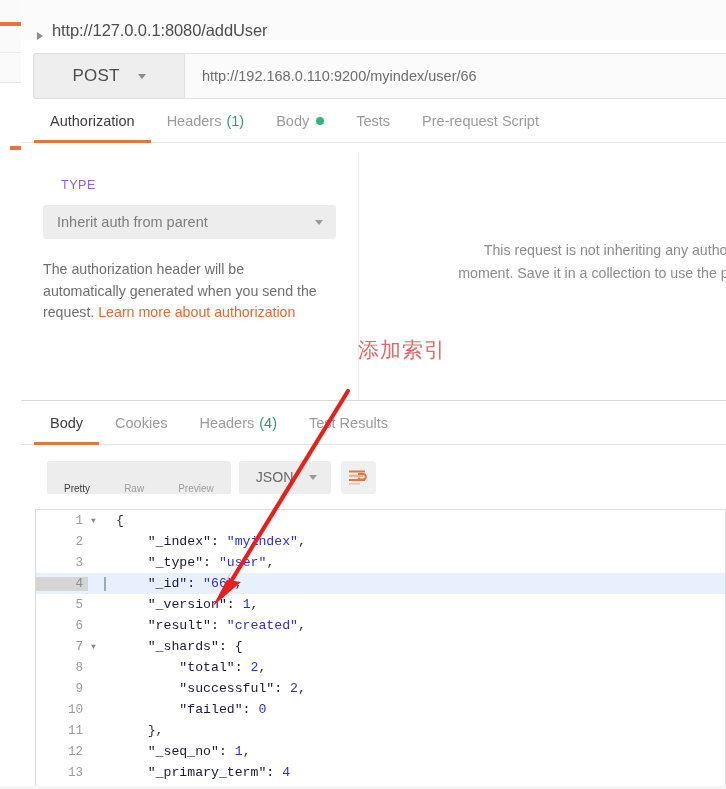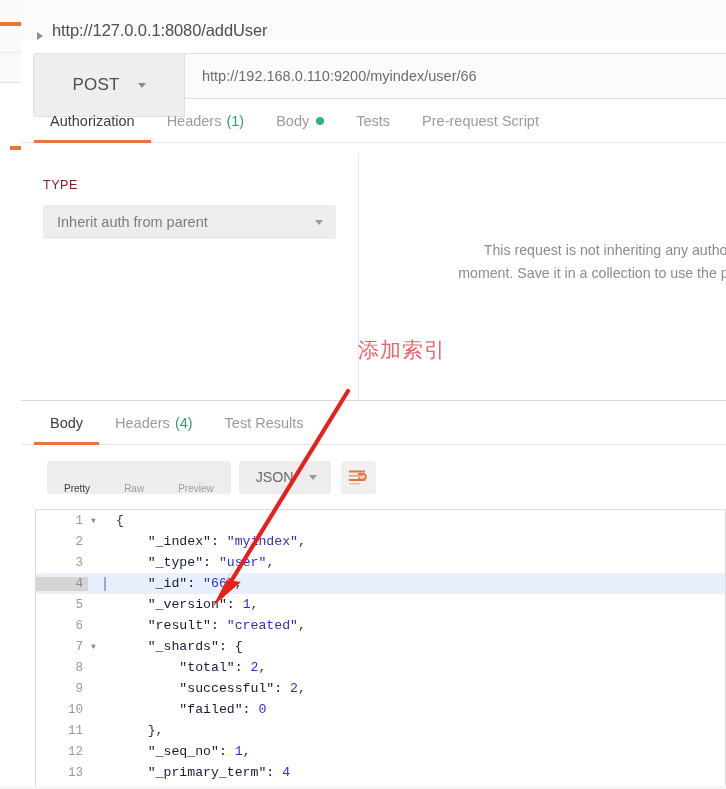--- a/index.html
+++ b/index.html
@@ -80,21 +80,21 @@
     white-space: nowrap;
   }
 
   
   .url-row {
     position: absolute; left: 12px; top: 53px;
     width: 700px; height: 46px;
     display: flex;
   }
   .method-box {
-    width: 152px; height: 64px;
+    width: 152px; height: 46px;
     background: #eeeeee;
     border: 1px solid #e0e0e0;
     border-radius: 3px 0 0 3px;
     display: flex; align-items: center;
     justify-content: center;
     position: relative;
   }
   .method-label {
     font-size: 17px; color: #4d4d4d;
     letter-spacing: 0.2px;
@@ -160,23 +160,24 @@
     background: #ffffff;
   }
   .auth-left {
     position: absolute; left: 0; top: 0;
     width: 338px; height: 247px;
     border-right: 1px solid #eaeaea;
     padding: 25px 22px 0 22px;
   }
   .type-label {
     font-size: 12.5px;
-    color: #7f1d1d;
+    color: #8b5cf6;
     letter-spacing: 0.55px;
     margin-bottom: 13px;
+    margin-left: 18px;
   }
   .type-select {
     width: 293px; height: 34px;
     background: #ededed;
     border-radius: 3px;
     display: flex; align-items: center;
     justify-content: space-between;
     padding: 0 13px 0 14px;
     cursor: pointer;
   }
@@ -408,30 +409,36 @@
       </div>
     </div>
 
     <div class="auth-panel">
       <div class="auth-left">
         <div class="type-label">TYPE</div>
         <div class="type-select">
           <span class="type-select-text">Inherit auth from parent</span>
           <span class="sel-caret"></span>
         </div>
+        <div class="auth-help">
+          <span>The authorization header will be automatically generated when you send the request. </span><a>Learn more about authorization</a>
+        </div>
       </div>
       <div class="auth-right">
         <div class="auth-right-text">This request is not inheriting any authorization helper at the moment. Save it in a collection to use the parent's authorization helper.</div>
       </div>
     </div>
 
     <div class="resp-sep"></div>
     <div class="resp-tabs">
       <div class="resp-tab active">
         <span>Body</span>
+      </div>
+      <div class="resp-tab">
+        <span>Cookies</span>
       </div>
       <div class="resp-tab">
         <span>Headers</span>
         <span class="tab-count">(4)</span>
       </div>
       <div class="resp-tab">
         <span>Test Results</span>
       </div>
     </div>
 

